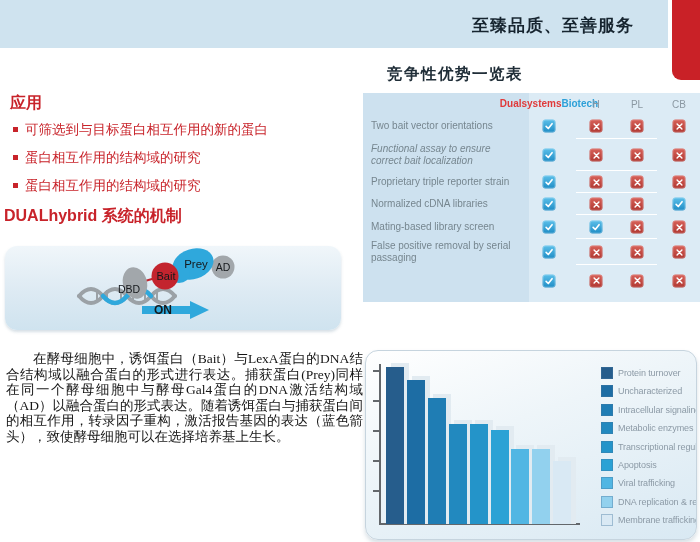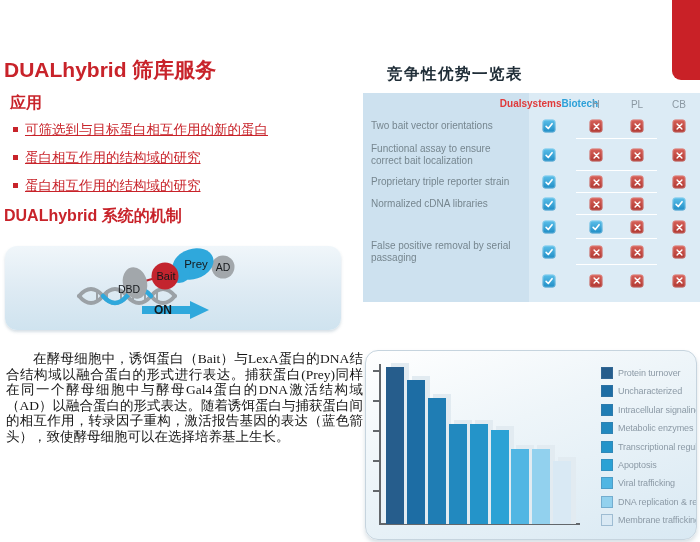--- a/index.html
+++ b/index.html
@@ -13,21 +13,21 @@
   .red-tab{position:absolute;left:672px;top:0;width:28px;height:80px;background:#c92127;
            border-radius:0 0 0 9px;}
 
   
   .page-title{position:absolute;left:4px;top:56px;font-size:21px;font-weight:bold;color:#c8232a;white-space:nowrap;}
   .sec-heading{position:absolute;font-size:16px;font-weight:bold;color:#c8232a;white-space:nowrap;}
   .sec-app{left:10px;top:93px;}
   .sec-mech{left:4px;top:206px;}
   .bullets{position:absolute;left:13px;top:122px;width:345px;}
   .bullet{display:flex;margin-bottom:12px;font-family:"Liberation Serif",serif;
-          font-size:13.5px;color:#c8232a;line-height:16px;text-decoration:underline;}
+          font-size:13.5px;color:#c8232a;line-height:16px;}
   .bullet .sq{flex:0 0 auto;width:5px;height:5px;background:#c8232a;margin:5px 7px 0 0;}
 
   .diagram-box{position:absolute;left:5px;top:246px;width:336px;height:84px;border-radius:12px;
                background:linear-gradient(180deg,#f0f6fa 0%,#ddeaf3 55%,#cfe3ef 100%);
                box-shadow:0 2px 3px rgba(120,150,170,0.3);}
   .diagram-box svg{position:absolute;left:0;top:0;}
   .dg-label{font-family:"Liberation Sans",sans-serif;fill:#15191c;}
 
   .paragraph{position:absolute;left:6px;top:351px;width:357px;font-family:"Liberation Serif",serif;
              font-size:13.5px;line-height:15.6px;color:#151515;text-align:justify;text-indent:2em;}
@@ -71,23 +71,25 @@
   .legend{position:absolute;left:0;top:0;right:0;bottom:0;text-decoration:underline;}
   .lg{position:absolute;left:235px;display:flex;align-items:center;height:14px;}
   .sw{flex:0 0 auto;width:10px;height:10px;border:1px solid rgba(70,120,160,0.4);margin-right:5px;}
   .lgt{font-size:9px;color:#8c9aa6;white-space:nowrap;letter-spacing:-0.1px;}
 </style>
 </head>
 <body>
 
 <div class="page">
 
+  <div class="header-bar">
+    <div class="slogan">至臻品质、至善服务</div>
+  </div>
   <div class="red-tab"></div>
 
-  <div class="page-title">DUALhybrid 筛库服务</div>
   <div class="sec-heading sec-app">应用</div>
 
   <div class="bullets">
     <div class="bullet">
       <span class="sq"></span>
       <span>可筛选到与目标蛋白相互作用的新的蛋白</span>
     </div>
     <div class="bullet">
       <span class="sq"></span>
       <span>蛋白相互作用的结构域的研究</span>
@@ -168,21 +170,21 @@
             <path d="M2 2 L8 8 M8 2 L2 8" stroke="#ffffff" stroke-width="1.8" stroke-linecap="round"></path>
           </svg>
         </div>
         <div class="cellicon cross" style="left: 316px;">
           <svg width="8" height="8" viewBox="0 0 10 10">
             <path d="M2 2 L8 8 M8 2 L2 8" stroke="#ffffff" stroke-width="1.8" stroke-linecap="round"></path>
           </svg>
         </div>
       </div>
       <div class="sep" style="top: 45px;"></div>
-      <div class="t-row" style="top: 46px; height: 32px;">
+      <div class="t-row" style="top: 46px; height: 32px; font-style: italic;">
         <div class="t-label">Functional assay to ensure correct bait localization</div>
         <div class="cellicon check" style="left: 186px;">
           <svg width="9" height="9" viewBox="0 0 10 10">
             <path d="M1.8 5.4 L4.2 7.8 L8.4 2.4" fill="none" stroke="#ffffff" stroke-width="1.8" stroke-linecap="round" stroke-linejoin="round"></path>
           </svg>
         </div>
         <div class="cellicon cross" style="left: 233px;">
           <svg width="8" height="8" viewBox="0 0 10 10">
             <path d="M2 2 L8 8 M8 2 L2 8" stroke="#ffffff" stroke-width="1.8" stroke-linecap="round"></path>
           </svg>
@@ -241,20 +243,21 @@
           </svg>
         </div>
         <div class="cellicon check" style="left: 316px;">
           <svg width="9" height="9" viewBox="0 0 10 10">
             <path d="M1.8 5.4 L4.2 7.8 L8.4 2.4" fill="none" stroke="#ffffff" stroke-width="1.8" stroke-linecap="round" stroke-linejoin="round"></path>
           </svg>
         </div>
       </div>
       <div class="sep" style="top: 121px;"></div>
       <div class="t-row" style="top: 122px; height: 24px;">
+        <div class="t-label">Mating-based library screen</div>
         <div class="cellicon check" style="left: 186px;">
           <svg width="9" height="9" viewBox="0 0 10 10">
             <path d="M1.8 5.4 L4.2 7.8 L8.4 2.4" fill="none" stroke="#ffffff" stroke-width="1.8" stroke-linecap="round" stroke-linejoin="round"></path>
           </svg>
         </div>
         <div class="cellicon check" style="left: 233px;">
           <svg width="9" height="9" viewBox="0 0 10 10">
             <path d="M1.8 5.4 L4.2 7.8 L8.4 2.4" fill="none" stroke="#ffffff" stroke-width="1.8" stroke-linecap="round" stroke-linejoin="round"></path>
           </svg>
         </div>

